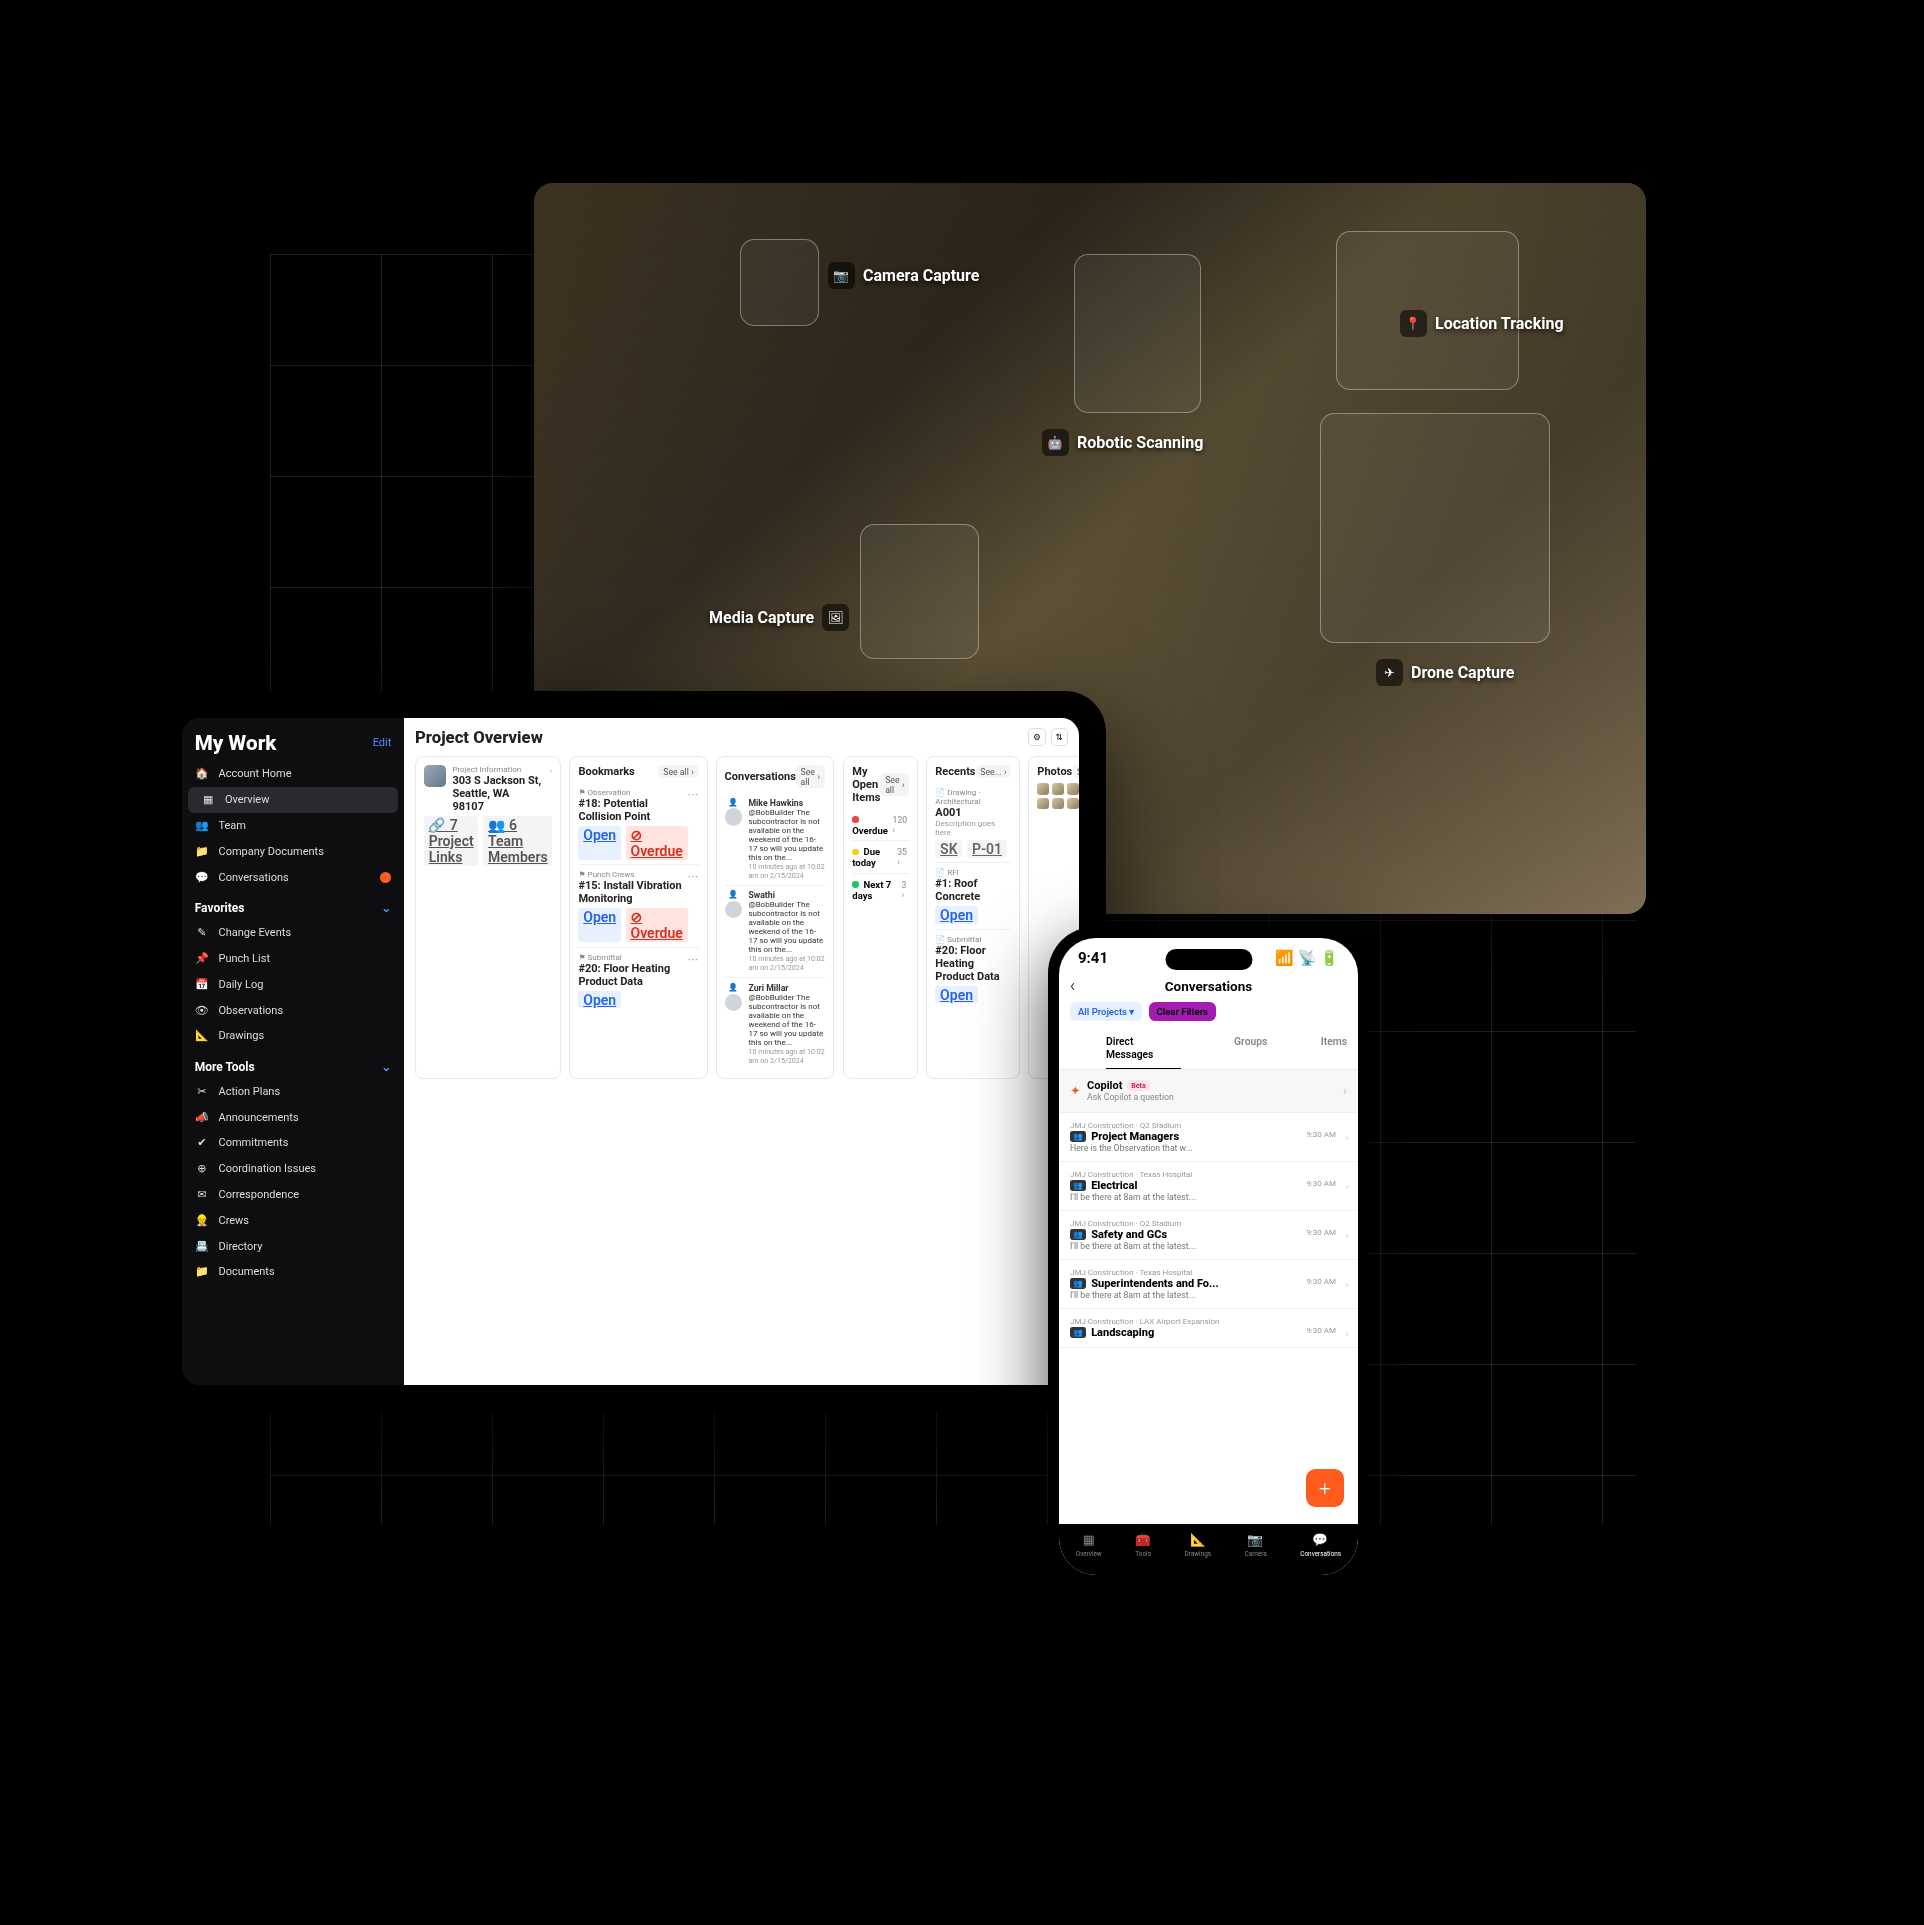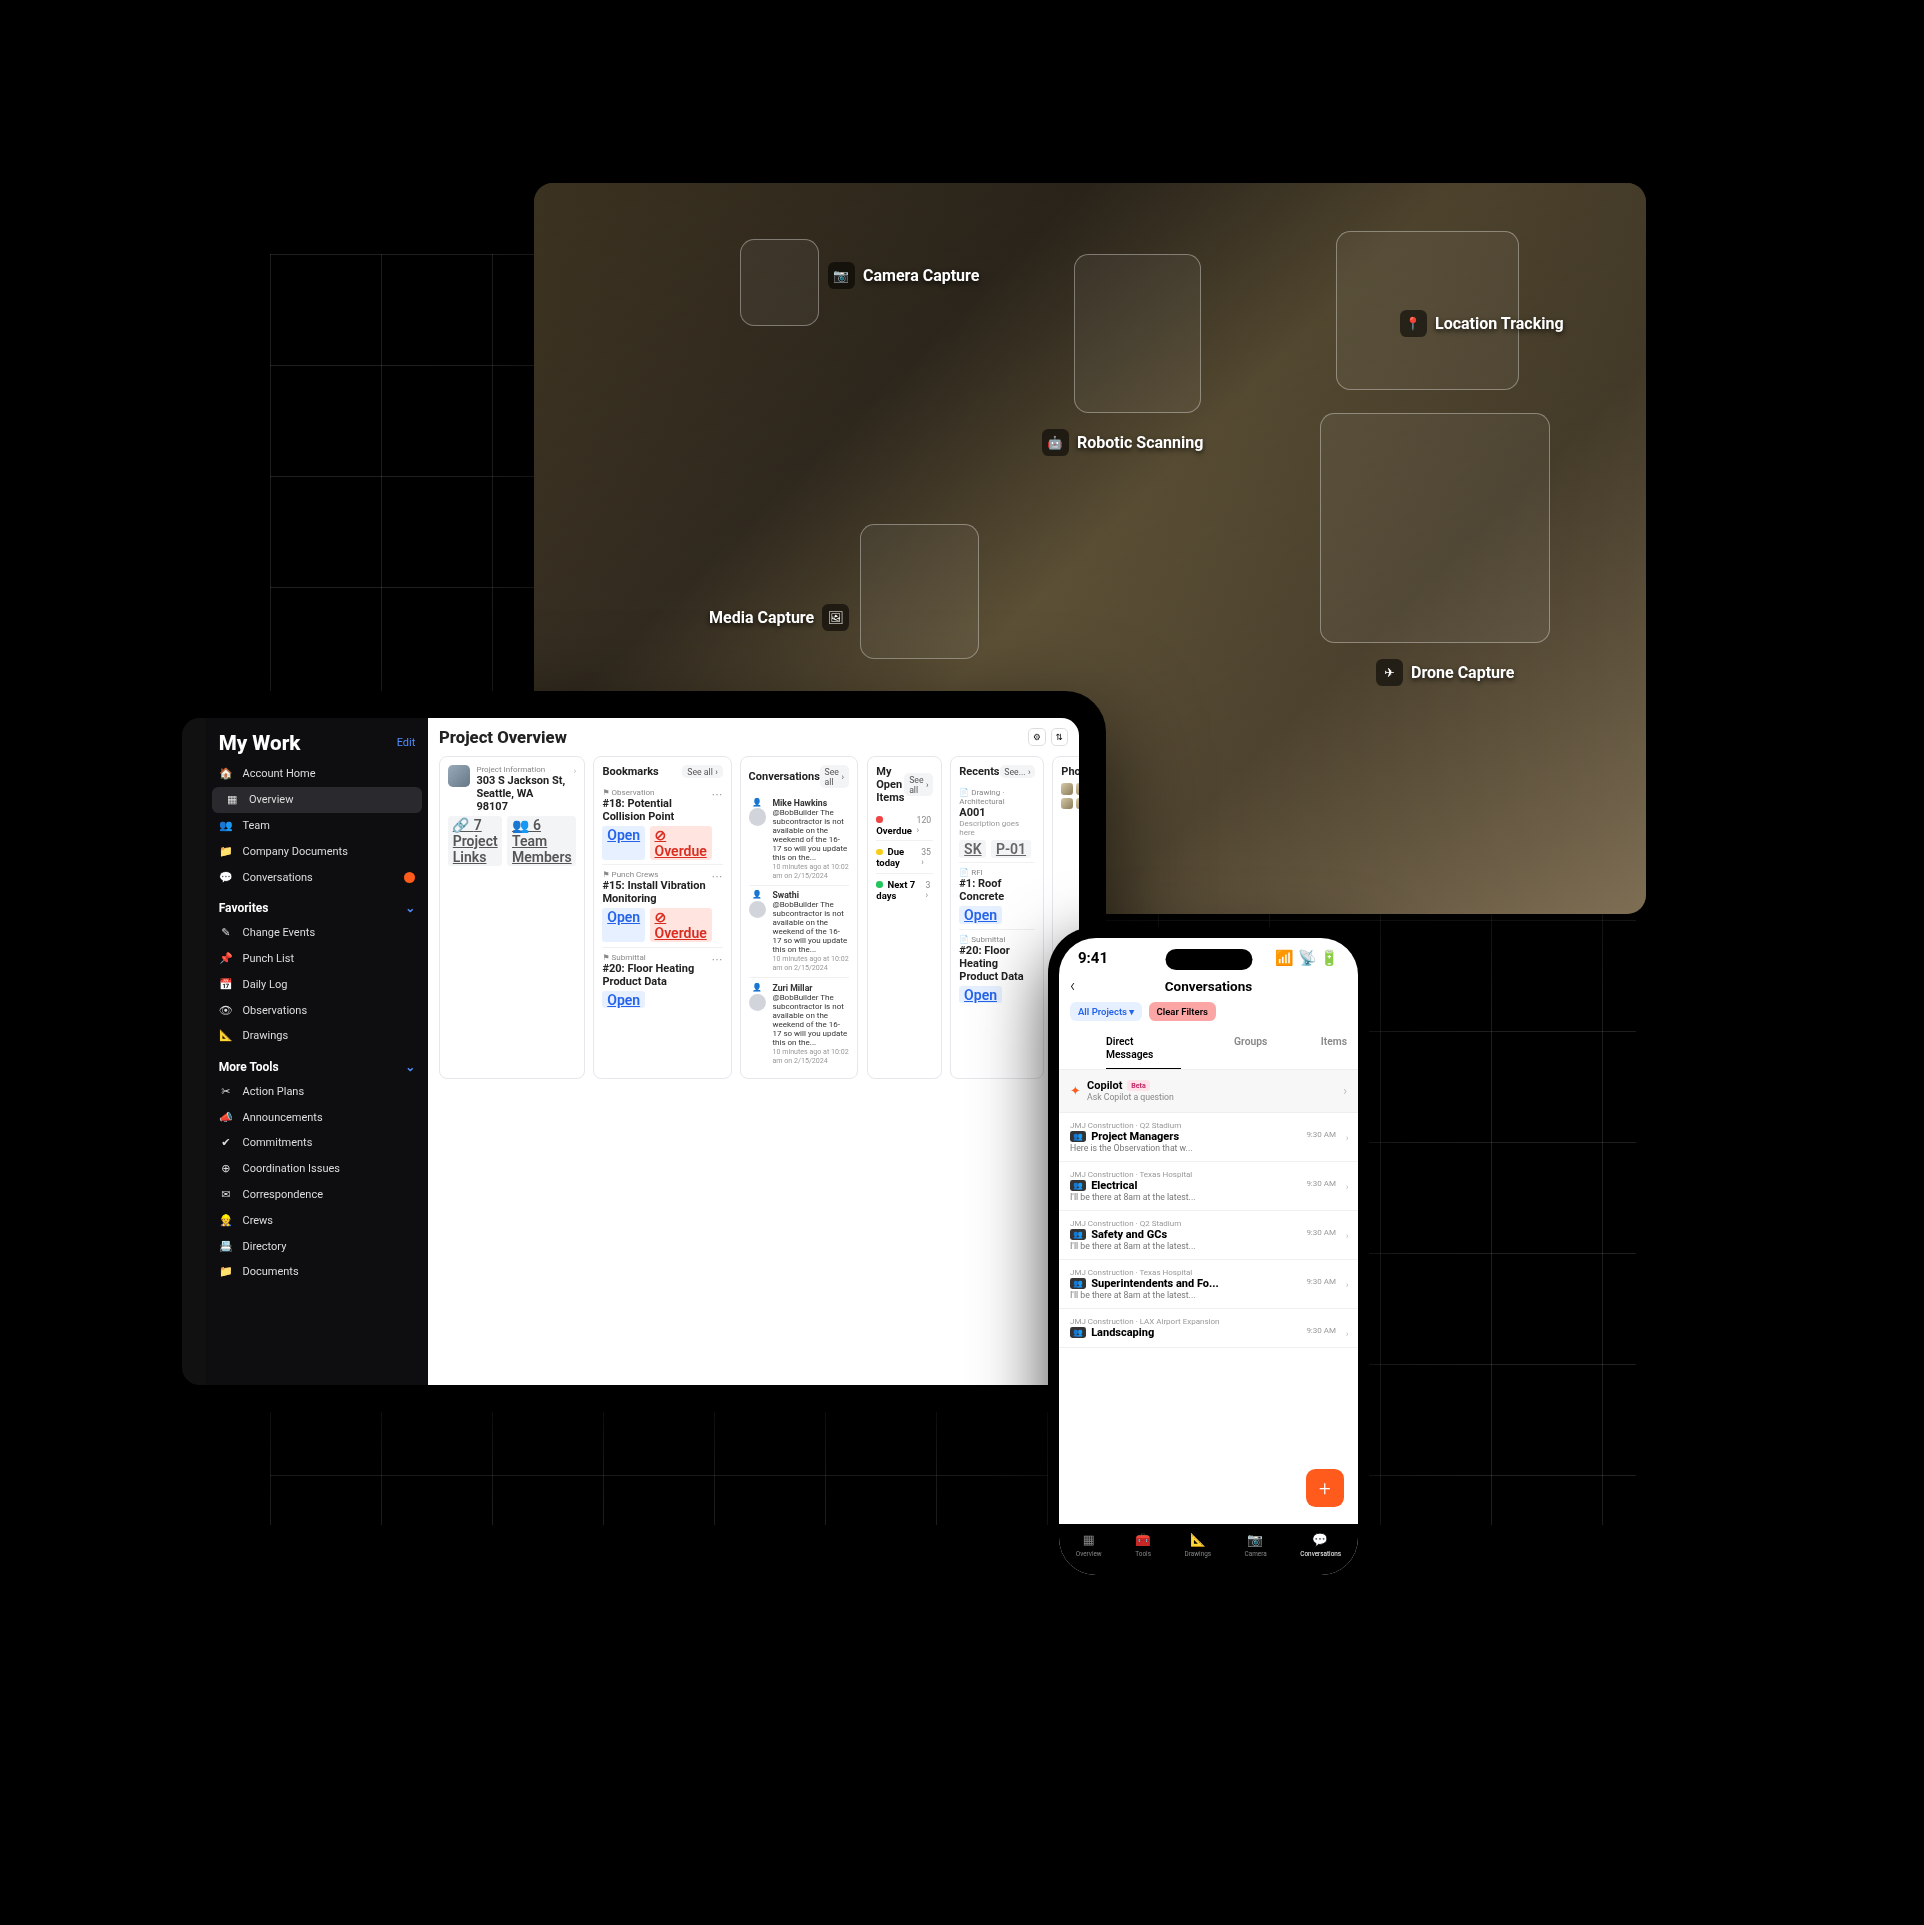--- a/index.html
+++ b/index.html
@@ -78,21 +78,20 @@
   border-radius: 17.5px;
   display: flex;
   overflow: hidden;
 }
 .sidebar {
   width: 222px;
   background: #0e0e10;
   color: #fff;
   padding: 12.7px 0;
   font-size: 12px;
-  margin-left: 24px;
 }
 .sidebar-top {
   display: flex; justify-content: space-between; align-items: center;
   padding: 0 12.7px 6.4px;
 }
 .sidebar-title { font-size: 20.6px; font-weight: 800; color:#fff; }
 .sidebar-edit { color: #4f8cff; font-size: 11px; }
 .nav-item {
   display: flex; align-items: center; gap: 9.5px;
   padding: 6.4px 12.7px;
@@ -192,21 +191,21 @@
   overflow:hidden;
   position:relative;
   display:flex; flex-direction:column;
 }
 .notch { position:absolute; top:11px; left:50%; transform:translateX(-50%); width:87px; height:20.6px; background:#000; border-radius:11px; z-index:10;}
 .statusbar { display:flex; justify-content:space-between; padding:11px 19px 0; font-size:15px; font-weight:700;}
 .phone-header { display:flex; align-items:center; justify-content:center; position:relative; padding:11px 0 8px;}
 .phone-header b{font-size:13.5px;}
 .phone-back{position:absolute;left:11px;font-size:17.5px;font-weight:300;}
 .chips { display:flex; gap:6.4px; padding:0 11px 8px;}
-.chip { font-size:9.5px; padding:4px 8px; border-radius:6.4px; background:#fca5a5; font-weight:600;}
+.chip { font-size:9.5px; padding:4px 8px; border-radius:6.4px; background:#a21caf; font-weight:600;}
 .chip.active { background:#e6f0ff; color:#2563eb;}
 .tabs { display:flex; gap:17.5px; padding:0 11px; border-bottom:0.8px solid #eee; font-size:10.3px; font-weight:600; color:#888;}
 .tabs span { padding:6.4px 0;margin-left:36px;}
 .tabs span.active{ color:#000; border-bottom:1.6px solid #000;}
 .copilot-row{display:flex;align-items:center;gap:6.4px;padding:9.5px 11px;background:#f7f7f7;border-bottom:0.8px solid #eee;}
 .copilot-icon{color:#ff5b1c;font-size:12.7px;}
 .beta-badge{font-size:7.1px;background:#ffe1ea;color:#c02866;padding:0.8px 4px;border-radius:3.2px;font-weight:700;}
 .dm-list{flex:1;overflow:hidden;}
 .dm{padding:8px 11px;border-bottom:0.8px solid #f0f0f0;position:relative;}
 .dm-proj{font-size:8px;color:#999;}

